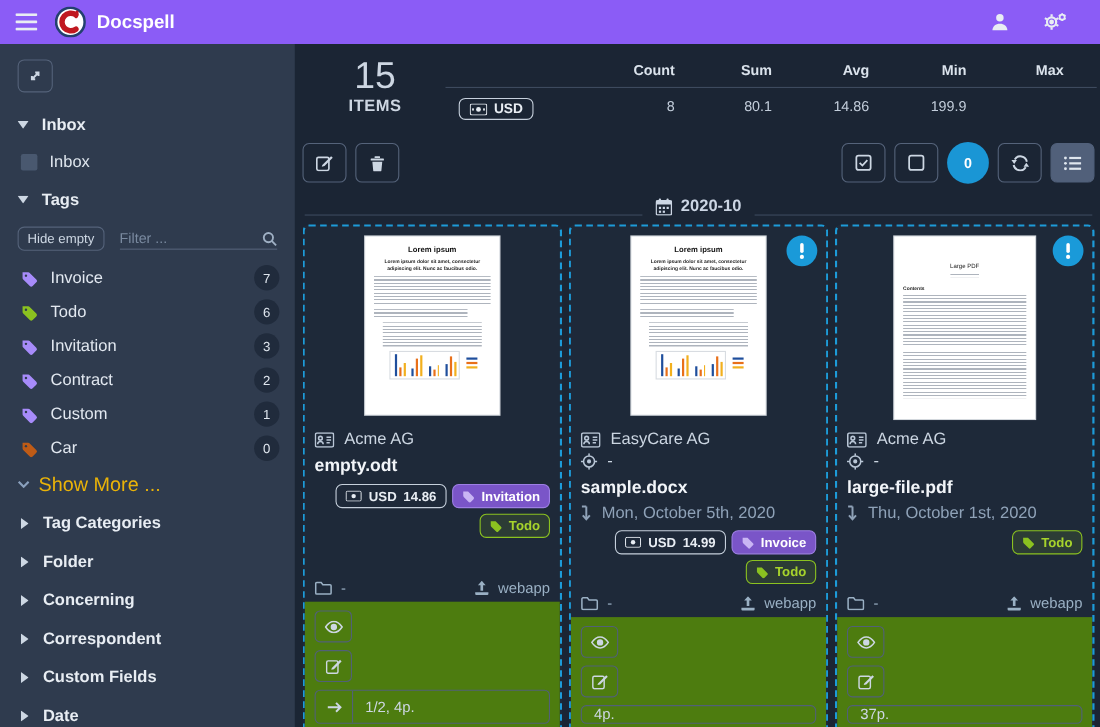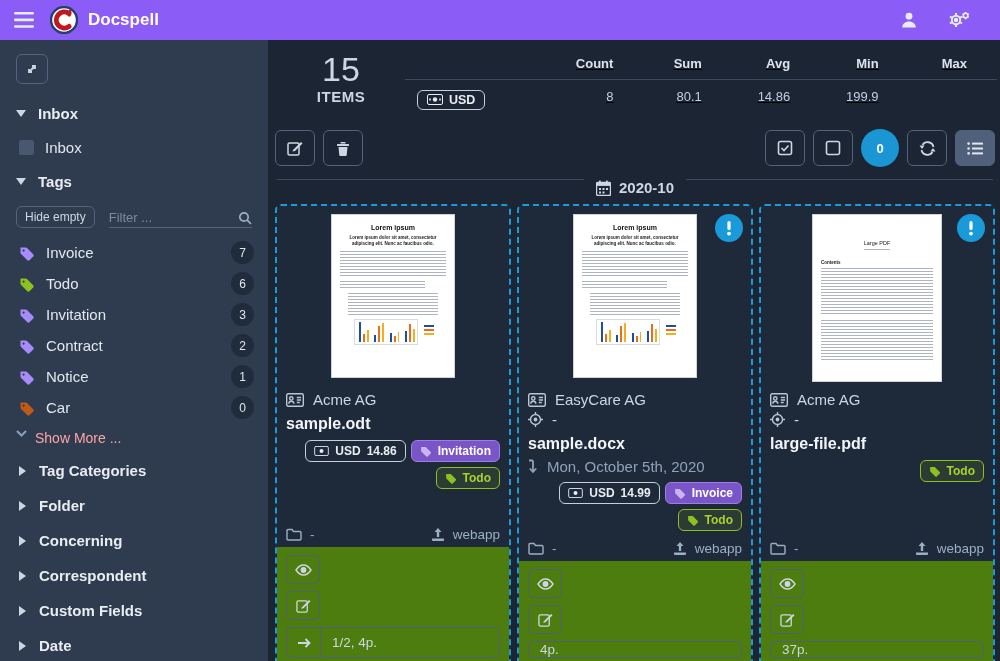--- a/index.html
+++ b/index.html
@@ -22,62 +22,62 @@
   
   .sb { width:268px; flex-shrink:0; background:#2f3b4e; color:#e2e8f0;
     padding:12px 0 0; overflow:hidden; }
   .expand-btn { margin:2px 0 12px 16px; width:32px; height:30px; border:1px solid #55637a;
     border-radius:6px; display:flex; align-items:center; justify-content:center; color:#cdd7e3; cursor:pointer; background:transparent; }
   .shead { display:flex; gap:12px; align-items:center; font-weight:bold; font-size:15px;
     padding:9px 16px; cursor:pointer; color:#e8edf3; }
   .sitem-inbox { display:flex; gap:11px; align-items:center; padding:8px 16px 8px 19px;
     font-size:15px; cursor:pointer; color:#dfe6ee; }
   .cb { width:15px; height:15px; background:#49586f; border-radius:2px; }
-  .tagsbar { display:flex; align-items:flex-end; gap:14px; padding:7px 16px 9px; }
+  .tagsbar { display:flex; align-items:center; gap:14px; padding:7px 16px 9px; }
   .hide-empty { border:1px solid #55637a; border-radius:6px; padding:3px 8px;
     font-size:12px; color:#cdd7e3; background:transparent; cursor:pointer; }
   .filter { flex:1; display:flex; align-items:center; border-bottom:1px solid #55637a; padding:2px 0; }
   .filter input { background:transparent; border:0; outline:0; color:#cdd7e3; width:100%; font-size:13px; font-family:"Liberation Sans",sans-serif; }
   .filter input::placeholder { color:#7a8aa0; }
   .filter .s-ic { color:#9fb0c4; }
   .trow { display:flex; align-items:center; gap:11px; padding:4px 14px 4px 19px;
     font-size:15px; cursor:pointer; color:#e2e8f0; }
   .trow .cnt { margin-left:auto; width:23px; height:23px; border-radius:50%;
     background:#202b3c; color:#dfe6ee; font-size:12px; display:flex; align-items:center; justify-content:center; }
   .tagc-purple { color:#a78bfa; } .tagc-green { color:#8bc220; } .tagc-orange { color:#bf5b16; }
-  .showmore { display:flex; gap:8px; align-items:flex-start; color:#fca5a5; font-size:14px;
+  .showmore { display:flex; gap:8px; align-items:center; color:#eab308; font-size:18px;
     padding:7px 16px; cursor:pointer; }
   .ssec { display:flex; gap:13px; align-items:center; font-weight:bold; font-size:15px;
     padding:9px 16px 9px 19px; cursor:pointer; color:#e8edf3; }
   .caret { color:#cdd7e3; }
 
   
   .main { flex:1; display:flex; flex-direction:column; overflow:hidden; padding:0 3px 16px 5px; }
 
   .stats { display:flex; align-items:flex-start; padding:8px 0 4px 4px; }
   .stats-total { width:128px; text-align:center; margin-top:4px; }
   .stats-total .num { font-size:34px; color:#cdd6e2; line-height:1.05; }
   .stats-total .lbl { font-size:15px; font-weight:bold; color:#cdd6e2; letter-spacing:0.5px; }
   .stats-table { flex:1; margin-top:2px; }
-  .strow { display:grid; grid-template-columns:150px repeat(5,1fr); align-items:center;text-decoration:underline; }
+  .strow { display:grid; grid-template-columns:150px repeat(5,1fr); align-items:center; }
   .strow.hd { border-bottom:1px solid #3d4a5e; }
   .stcell { text-align:right; padding:6px 30px 8px 0; font-size:13px; font-weight:bold; color:#dbe3ec; }
   .stval { text-align:right; padding:9px 30px 9px 0; font-size:13px; color:#c3cedb; font-weight:normal; }
   .usd-badge { display:inline-flex; align-items:center; gap:6px; border:1px solid #c6d0dc;
     border-radius:6px; padding:2px 9px; color:#e8edf3; font-size:12.5px; font-weight:bold; margin:6px 0 0 12px; }
 
   .tbrow { display:flex; justify-content:space-between; padding:12px 2px 8px; }
   .tb-group { display:flex; gap:8px; align-items:center; }
   .btn { width:40px; height:36px; border:1px solid #55637a; border-radius:6px; background:transparent;
     color:#cdd7e3; display:flex; align-items:center; justify-content:center; cursor:pointer; }
   .btn.active { background:#51607a; border-color:#51607a; }
   .selcircle { width:38px; height:38px; border-radius:50%; background:#1a96d5; color:#fff;
     display:flex; align-items:center; justify-content:center; font-size:13px; font-weight:bold; cursor:pointer; }
 
-  .daysep { display:flex; align-items:flex-start; gap:12px; margin:4px 4px 8px; }
+  .daysep { display:flex; align-items:flex-end; gap:12px; margin:4px 4px 8px; }
   .daysep .line { height:1px; background:#3d4a5e; flex:1; }
   .daysep .dlabel { display:flex; align-items:center; gap:8px; color:#ccd6e4; font-size:15px; font-weight:600; }
 
   .cards { display:grid; grid-template-columns:repeat(3,1fr); gap:6px; margin:0 2px; }
   .card { border:2px dashed #1d9bd8; border-radius:6px; background:#1e2939; position:relative;
     display:flex; flex-direction:column; overflow:hidden; cursor:pointer; }
   .preview { height:176px; display:flex; justify-content:center; padding-top:9px; overflow:hidden; flex-shrink:0; }
   .page { background:#ffffff; width:122px; height:162px; padding:9px 8px; overflow:hidden; box-shadow:0 0 0 1px #cfd4da; }
   .pg-title { font-size:7px; font-weight:bold; text-align:center; color:#111; margin-bottom:4px; }
   .pg-sub { font-size:4.5px; font-weight:bold; color:#222; text-align:center; margin-bottom:4px; line-height:1.3; }
@@ -250,21 +250,21 @@
       <span>Contract</span>
       <span class="cnt">2</span>
     </div>
     <div class="trow">
       <span class="tagc-purple">
           <svg width="16" height="16" viewBox="0 0 16 16" fill="currentColor">
             <path d="M1.5 2.5h5.2c.5 0 1 .2 1.3.6l6 6a1.8 1.8 0 0 1 0 2.6l-3.3 3.3a1.8 1.8 0 0 1-2.6 0l-6-6a1.8 1.8 0 0 1-.6-1.3V2.5z"></path>
             <circle cx="4.6" cy="5.6" r="1.1" fill="#2f3b4e"></circle>
           </svg>
         </span>
-      <span>Notice</span>
+      <span>Custom</span>
       <span class="cnt">1</span>
     </div>
     <div class="trow">
       <span class="tagc-orange">
           <svg width="16" height="16" viewBox="0 0 16 16" fill="currentColor">
             <path d="M1.5 2.5h5.2c.5 0 1 .2 1.3.6l6 6a1.8 1.8 0 0 1 0 2.6l-3.3 3.3a1.8 1.8 0 0 1-2.6 0l-6-6a1.8 1.8 0 0 1-.6-1.3V2.5z"></path>
             <circle cx="4.6" cy="5.6" r="1.1" fill="#2f3b4e"></circle>
           </svg>
         </span>
       <span>Car</span>
@@ -476,21 +476,21 @@
             <span class="mico">
                 <svg width="18" height="14" viewBox="0 0 18 14" fill="none" stroke="#b9c6d6" stroke-width="1.4">
                   <rect x="0.7" y="0.7" width="16.6" height="12.6" rx="1.5"></rect>
                   <circle cx="5.3" cy="5.4" r="1.7"></circle>
                   <path d="M2.8 10.8c0-1.5 1.1-2.5 2.5-2.5s2.5 1 2.5 2.5"></path>
                   <path d="M10.8 4.5h4.2M10.8 7h4.2M10.8 9.5h3"></path>
                 </svg>
               </span>
             <span>Acme AG</span>
           </div>
-          <div class="mname">sample.odt</div>
+          <div class="mname">empty.odt</div>
           <div class="badges">
             <span class="amount">
               <svg width="15" height="10" viewBox="0 0 16 11">
                   <rect x="0.5" y="0.5" width="15" height="10" rx="1.5" fill="none" stroke="#e8edf3"></rect>
                   <circle cx="8" cy="5.5" r="2.2" fill="#e8edf3"></circle>
                 </svg>
               <span>USD</span>
               <span>14.86</span>
             </span>
             <span class="tagb purple">
@@ -723,20 +723,29 @@
             <span class="mico">
                 <svg width="15" height="15" viewBox="0 0 15 15" fill="none" stroke="#b9c6d6" stroke-width="1.4">
                   <circle cx="7.5" cy="7.5" r="5"></circle>
                   <circle cx="7.5" cy="7.5" r="1.2" fill="#b9c6d6"></circle>
                   <path d="M7.5 0v2.4M7.5 12.6V15M0 7.5h2.4M12.6 7.5H15"></path>
                 </svg>
               </span>
             <span>-</span>
           </div>
           <div class="mname">large-file.pdf</div>
+          <div class="mrow mdate">
+            <span class="mico">
+                <svg width="10" height="15" viewBox="0 0 10 15" fill="none" stroke="#8fa2b8" stroke-width="1.8">
+                  <path d="M1 1.5h4M5 1.5v11"></path>
+                  <path d="M1.8 9.5 5 13l3.2-3.5"></path>
+                </svg>
+              </span>
+            <span>Thu, October 1st, 2020</span>
+          </div>
           <div class="badges">
             <span class="tagb green">
               <span class="t-ic">
                   <svg width="12" height="12" viewBox="0 0 16 16" fill="currentColor">
                     <path d="M1.5 2.5h5.2c.5 0 1 .2 1.3.6l6 6a1.8 1.8 0 0 1 0 2.6l-3.3 3.3a1.8 1.8 0 0 1-2.6 0l-6-6a1.8 1.8 0 0 1-.6-1.3V2.5z"></path>
                   </svg>
                 </span>
               <span>Todo</span>
             </span>
           </div>

